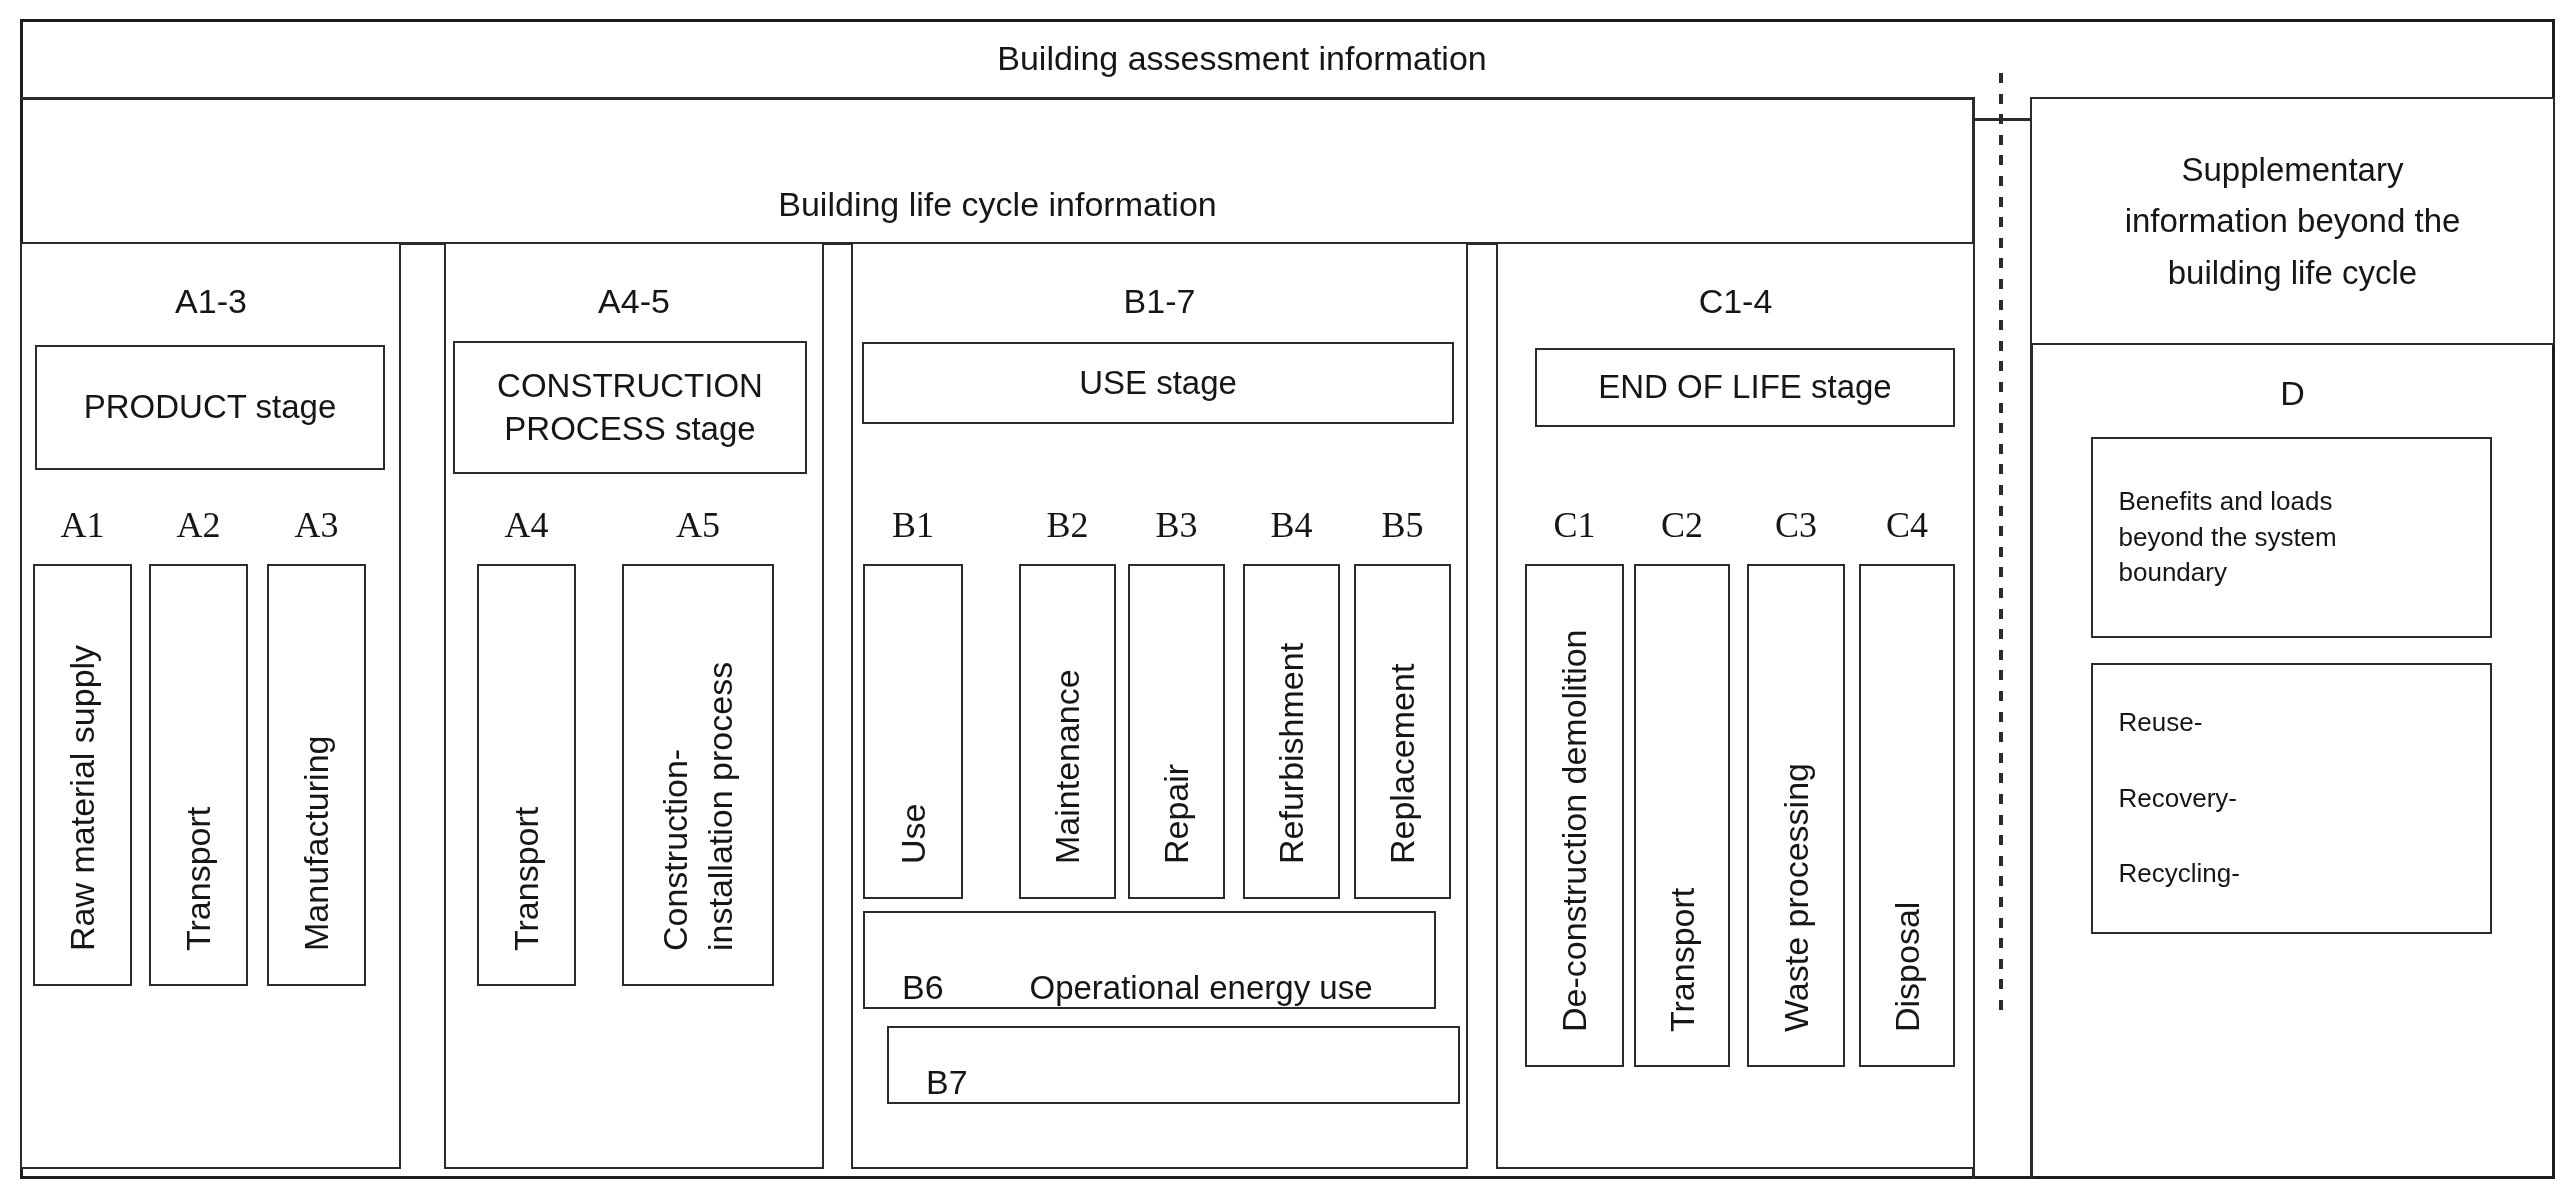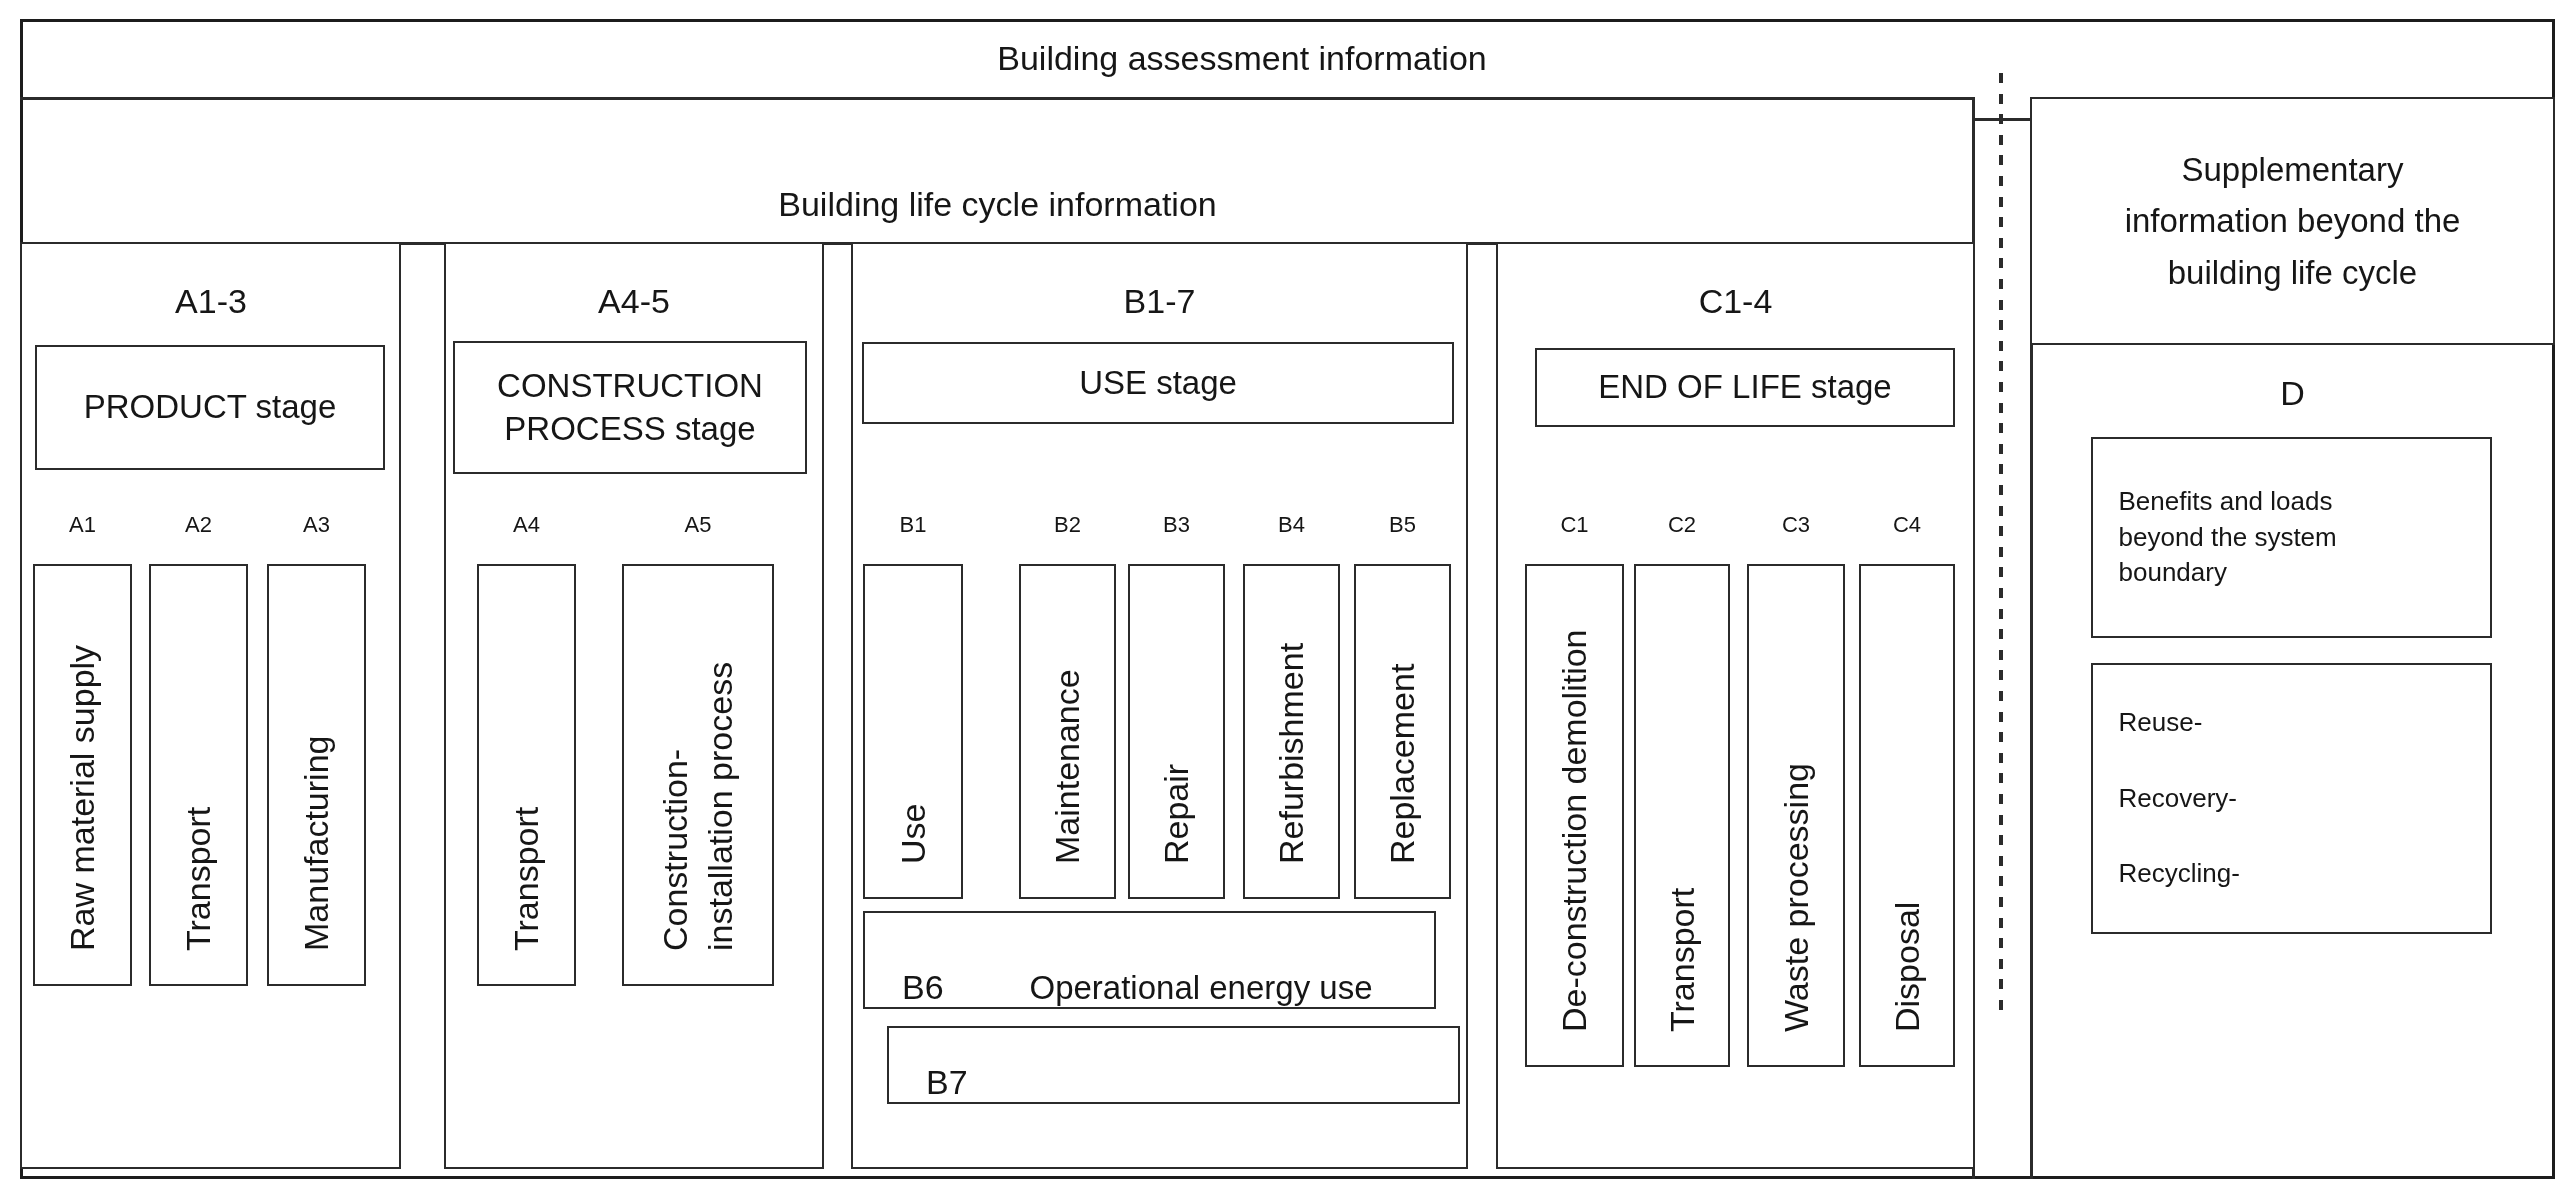--- a/index.html
+++ b/index.html
@@ -10,21 +10,21 @@
   .outer{border:3.5px solid #1c1c1c;background:transparent;}
   .hline{position:absolute;height:2.8px;background:#2b2b2b;}
   .vline{position:absolute;width:2.8px;background:#2b2b2b;}
   .dashv{position:absolute;width:3.5px;
          background:repeating-linear-gradient(to bottom,#2b2b2b 0 10px,transparent 10px 20.6px);}
   .txt{display:flex;align-items:center;justify-content:center;text-align:center;}
   .pre{white-space:pre-line;}
   .banner{font-size:34px;}
   .stagecode{font-size:34px;}
   .stagename{font-size:33px;line-height:1.3;}
-  .modcode{font-size:22px;}
+  .modcode{font-size:36px;font-family:Liberation Serif, serif;}
   .vwrap{display:flex;justify-content:center;align-items:stretch;}
   .vtext{writing-mode:vertical-rl;transform:rotate(180deg);text-align:left;
          font-size:34px;line-height:1.32;padding-top:33px;white-space:pre-line;}
   .wide{display:flex;align-items:flex-end;font-size:33px;}
   .wide .code{flex:0 0 131px;padding-left:37px;box-sizing:border-box;font-size:34px;}
   .wide .desc{flex:1;text-align:center;padding-right:28px;}
   .dtitle{font-size:33px;line-height:1.55;}
   .dcode{font-size:34px;}
   .dpar{display:flex;flex-direction:column;justify-content:center;
         font-size:26px;line-height:1.38;padding-left:25.5px;white-space:pre-line;}

